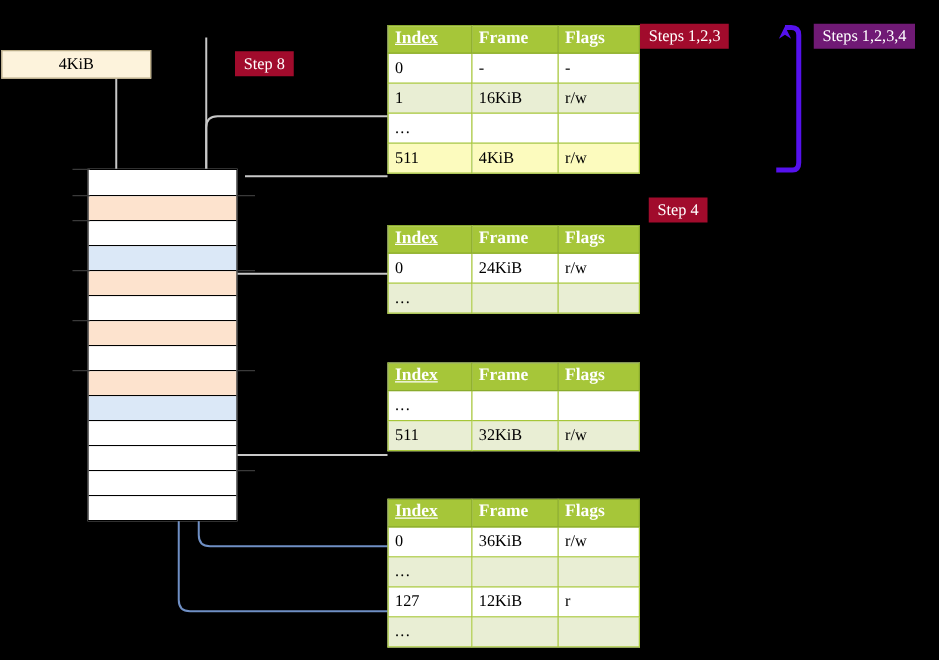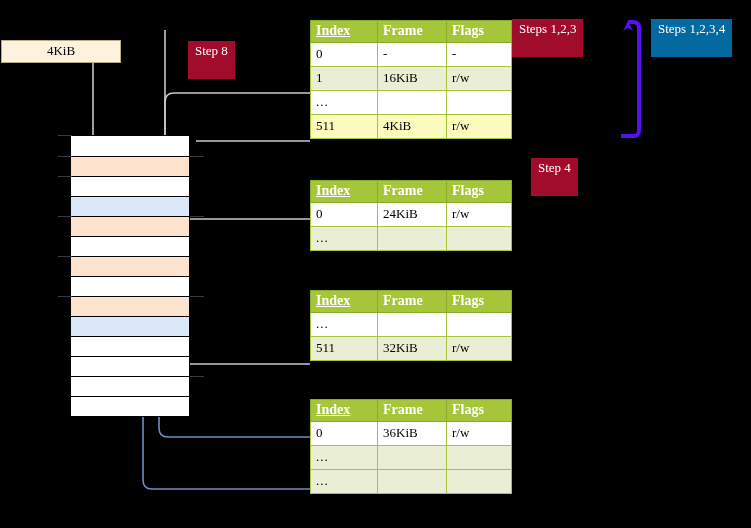--- a/index.html
+++ b/index.html
@@ -27,26 +27,26 @@
     height: 528px;
     pointer-events: none;
   }
 
   
   .badge {
     position: absolute;
     color: #ffffff;
     font-size: 13px;
     line-height: 17px;
-    padding: 1px 7px 20px 7px;
+    padding: 1px 7px 2px 7px;
     white-space: nowrap;
     font-family: "Liberation Serif", "DejaVu Serif", serif;
   }
   .badge.crimson { background: #a10b2c; }
-  .badge.violet  { background: #0369a1; }
+  .badge.violet  { background: #701a75; }
 
   
   .sizebox {
     position: absolute;
     background: #fdf3dc;
     border: 1px solid #b9ab86;
     color: #000000;
     font-size: 13px;
     text-align: center;
     line-height: 19px;
@@ -173,21 +173,21 @@
   </svg>
 
   <div class="sizebox" style="left:1px; top:40px; width:118px; height:21px;">
     <span>4KiB</span>
   </div>
 
   <div class="badge crimson" style="left:188px; top:41px;">
     <span>Step 8</span>
   </div>
 
-  <div class="badge crimson" style="left:519px; top:158px;margin-left:12px;">
+  <div class="badge crimson" style="left:519px; top:158px;">
     <span>Step 4</span>
   </div>
 
   <div class="badge crimson" style="left:512px; top:19px;">
     <span>Steps 1,2,3</span>
   </div>
 
   <div class="badge violet" style="left:651px; top:19px;">
     <span>Steps 1,2,3,4</span>
   </div>
@@ -309,20 +309,25 @@
       <tr class="odd">
         <td>0</td>
         <td>36KiB</td>
         <td>r/w</td>
       </tr>
       <tr class="even">
         <td class="dots">...</td>
         <td></td>
         <td></td>
       </tr>
+      <tr class="odd">
+        <td>127</td>
+        <td>12KiB</td>
+        <td>r</td>
+      </tr>
       <tr class="even">
         <td class="dots">...</td>
         <td></td>
         <td></td>
       </tr>
     </tbody>
   </table>
 
 </div>
 

